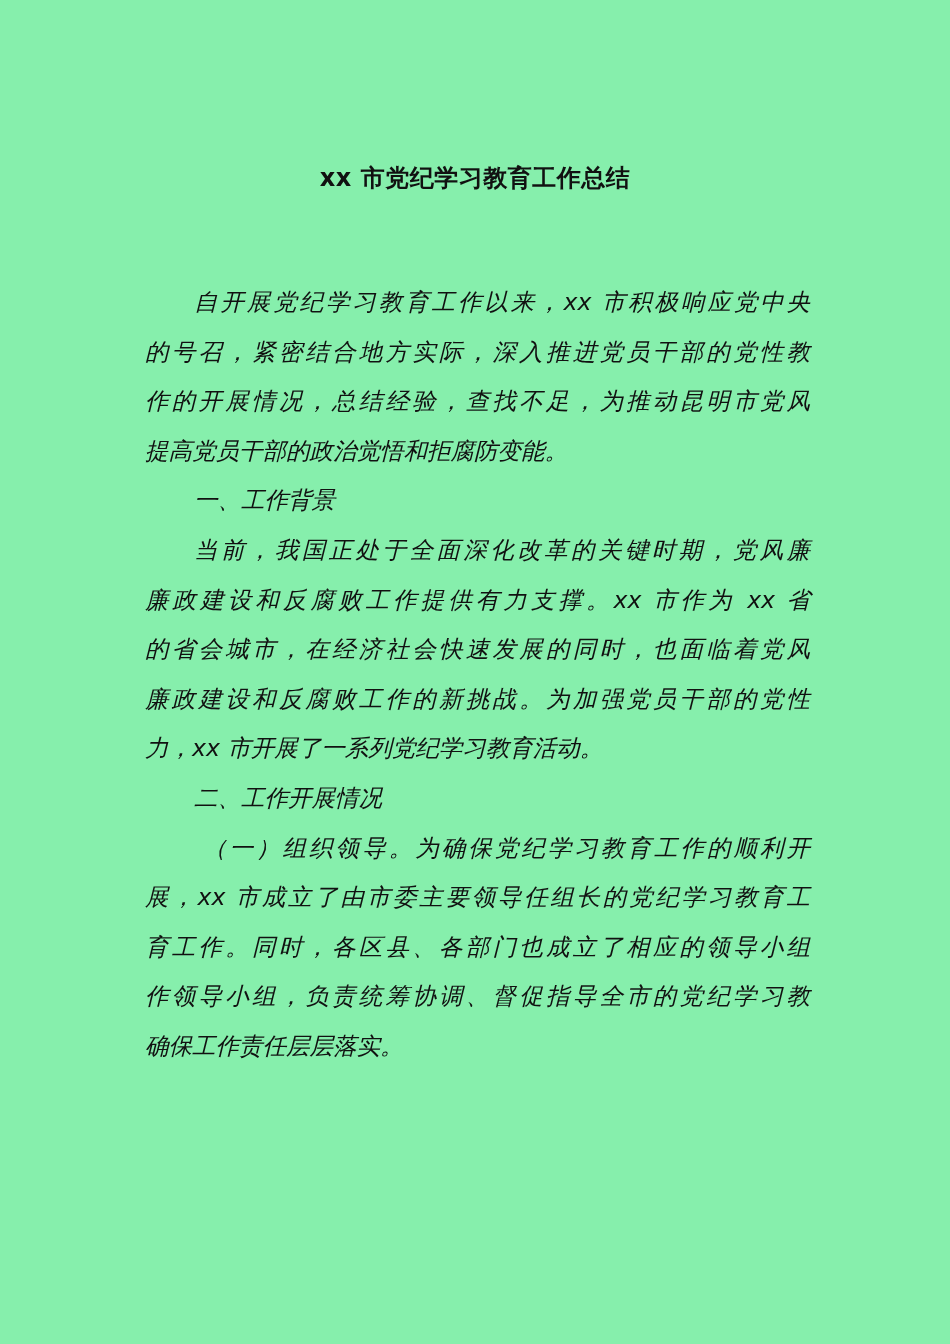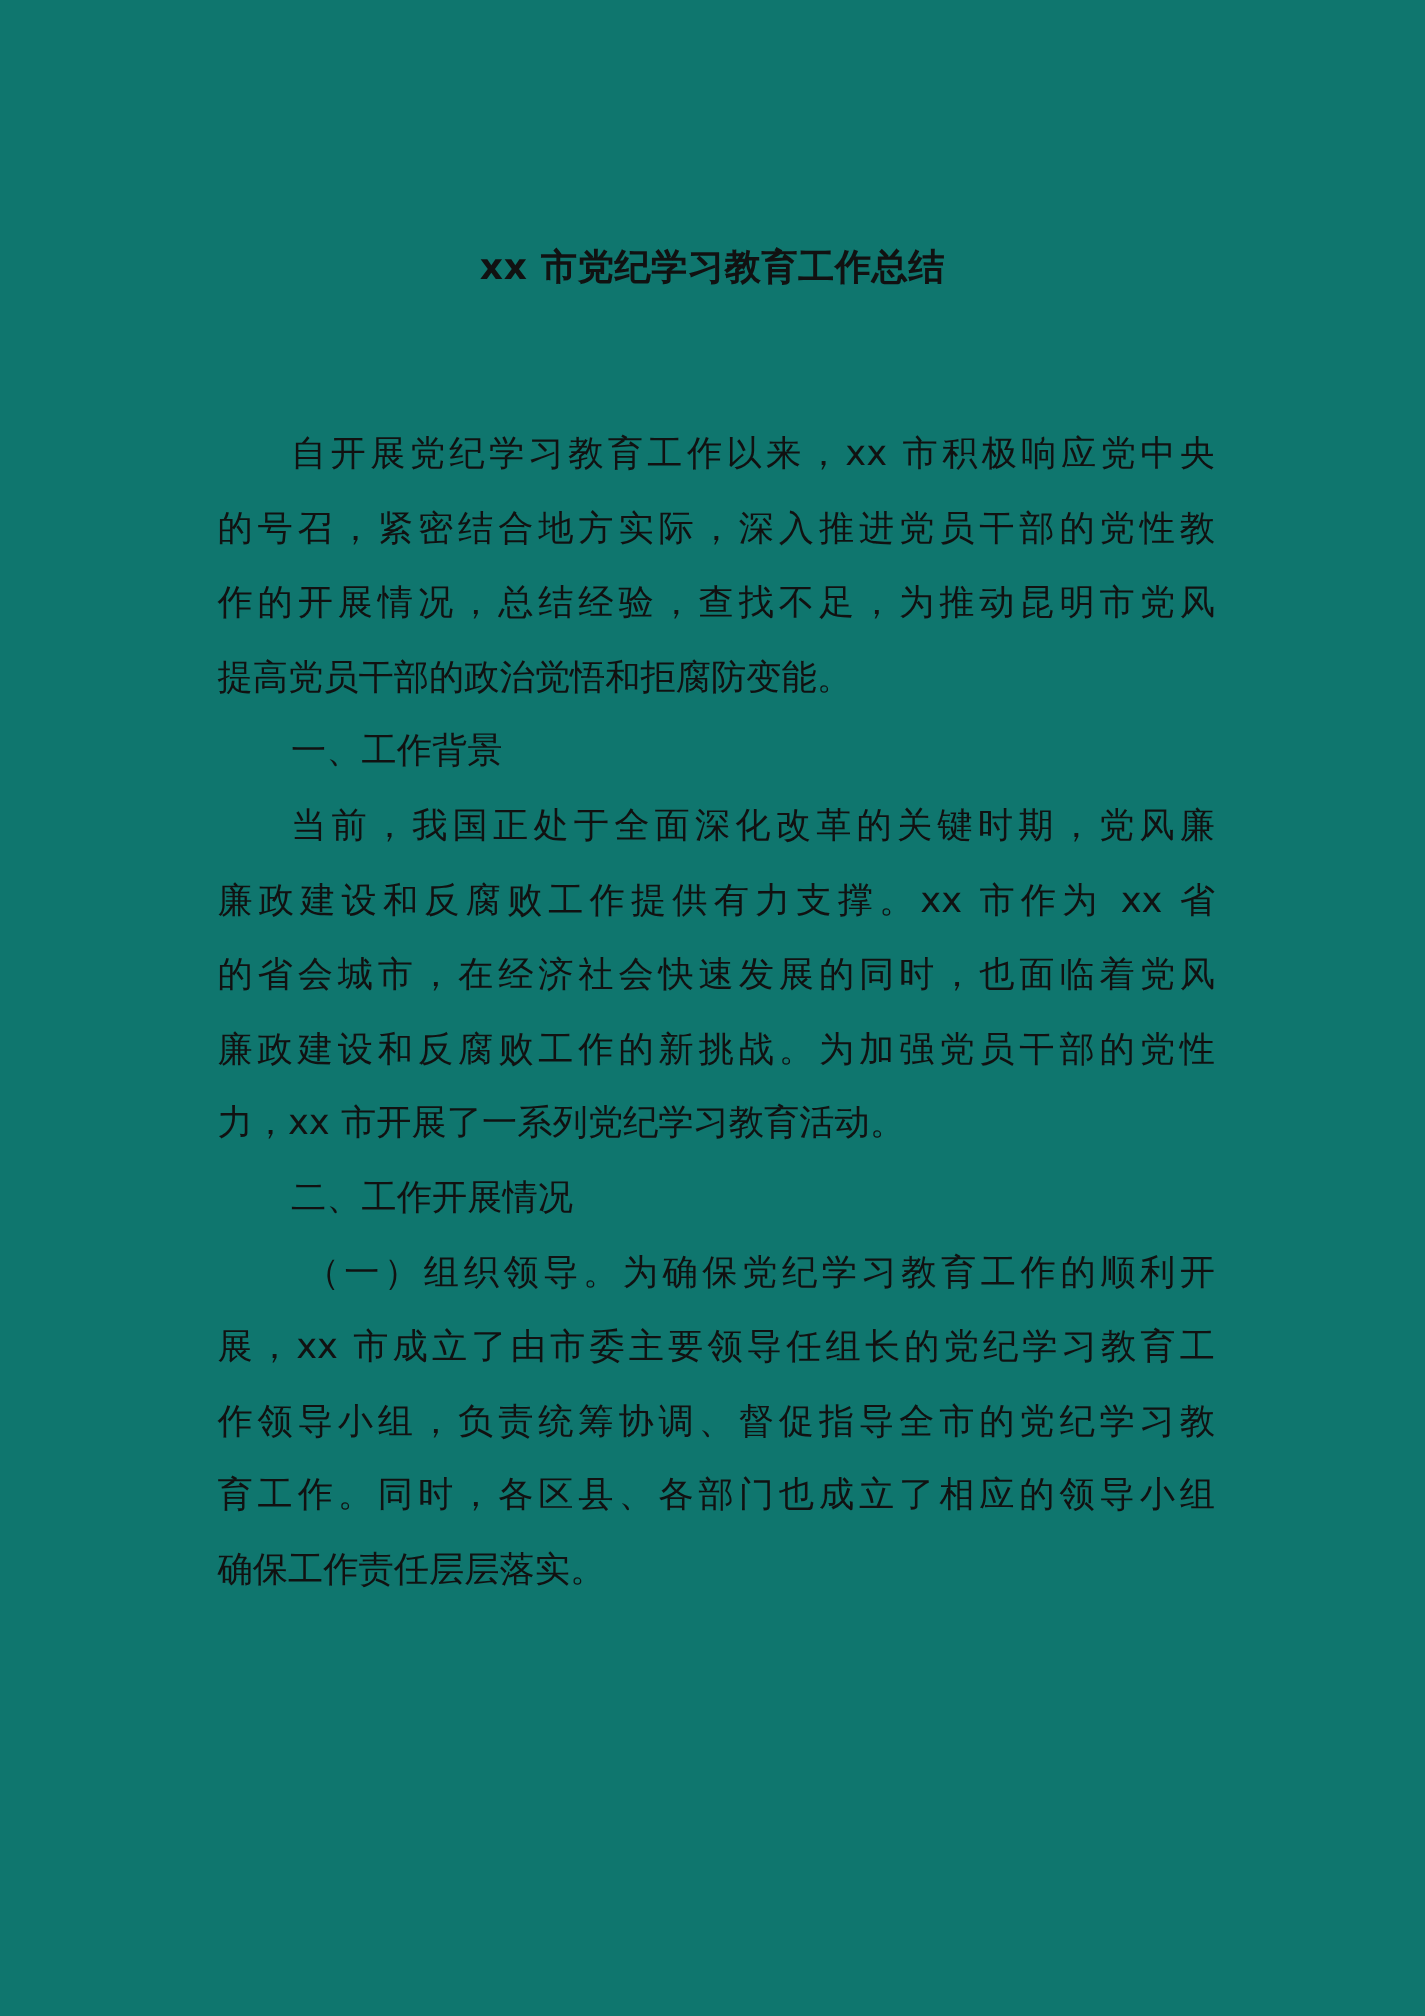--- a/index.html
+++ b/index.html
@@ -14,38 +14,39 @@
       overflow: hidden;
       font-family: "DejaVu Sans", "Liberation Sans", sans-serif;
       color: #111111;
     }
     .page {
       position: absolute;
       left: 0;
       top: 0;
       width: 950px;
       height: 1344px;
-      background: #0f766e;
+      background: #86efac;
     }
     .title {
       position: absolute;
       left: 0;
       top: 160px;
       width: 950px;
       text-align: center;
       font-size: 24px;
       font-weight: bold;
       line-height: 36px;
       letter-spacing: 0.5px;
     }
     .body {
       position: absolute;
       left: 145px;
       top: 283px;
       width: 665px;
+      font-style: italic;
     }
     .line {
       height: 49.6px;
       line-height: 38px;
       font-size: 23.5px;
       white-space: nowrap;
       text-align: justify;
       text-align-last: justify;
     }
     .line.last {
@@ -85,18 +86,18 @@
       <div class="line">的省会城市，在经济社会快速发展的同时，也面临着党风</div>
       <div class="line">廉政建设和反腐败工作的新挑战。为加强党员干部的党性</div>
       <div class="line last">力，xx 市开展了一系列党纪学习教育活动。</div>
     </div>
 
     <div class="line heading">二、工作开展情况</div>
 
     <div>
       <div class="line indent-sub">（一）组织领导。为确保党纪学习教育工作的顺利开</div>
       <div class="line">展，xx 市成立了由市委主要领导任组长的党纪学习教育工</div>
+      <div class="line">育工作。同时，各区县、各部门也成立了相应的领导小组</div>
       <div class="line">作领导小组，负责统筹协调、督促指导全市的党纪学习教</div>
-      <div class="line">育工作。同时，各区县、各部门也成立了相应的领导小组</div>
       <div class="line last">确保工作责任层层落实。</div>
     </div>
   </div>
 </div>
 
 </body></html>

